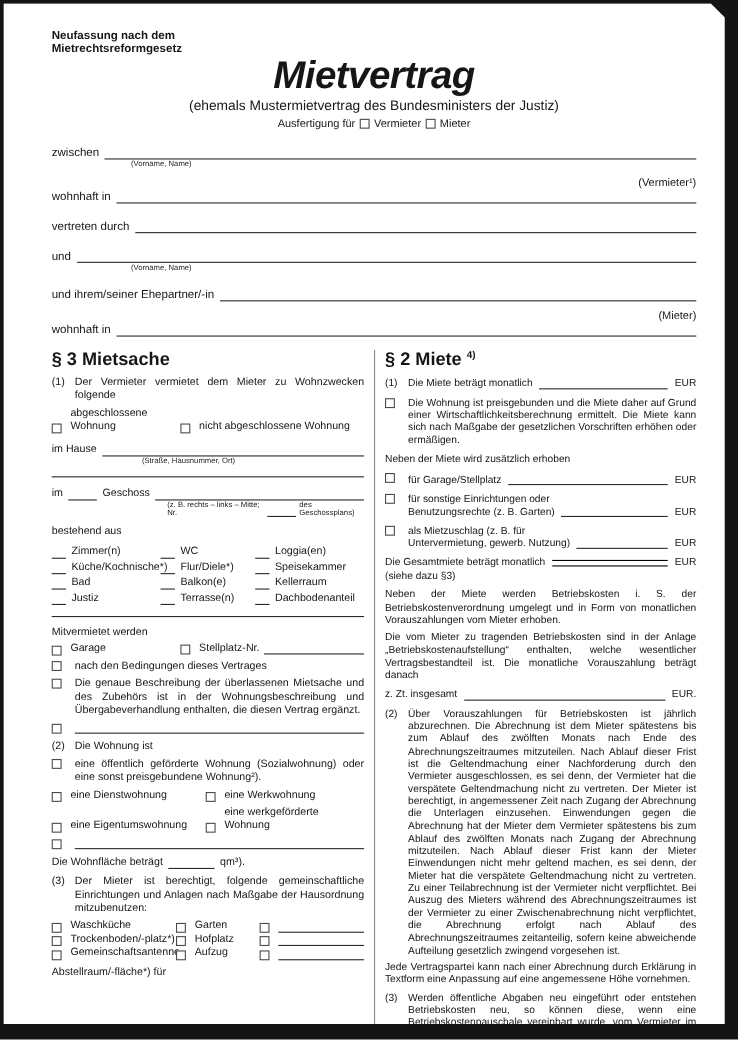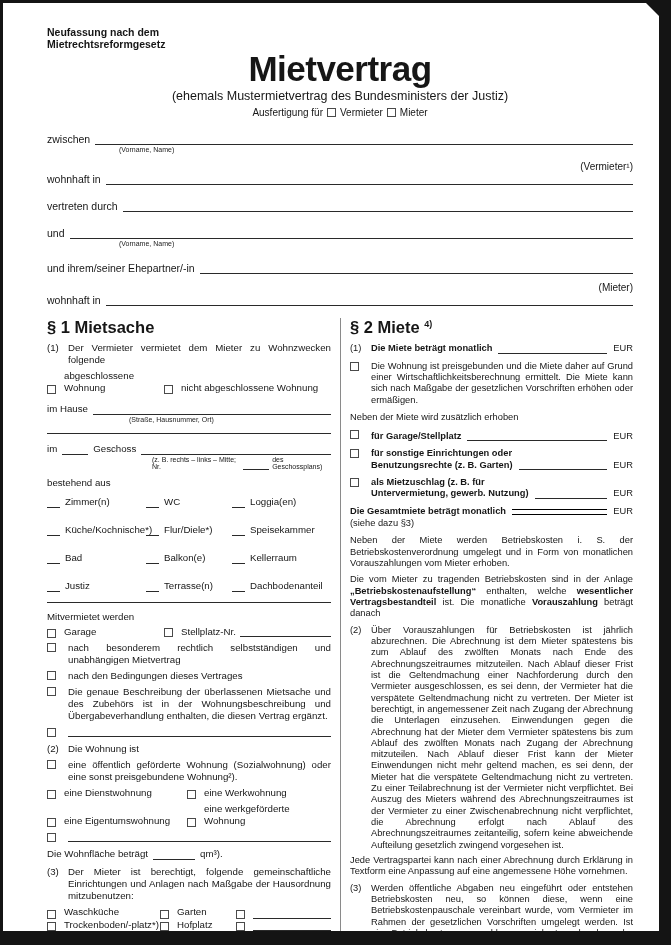--- a/index.html
+++ b/index.html
@@ -8,21 +8,21 @@
     font-family:"Liberation Sans",sans-serif;color:#161616;
     position:relative;overflow:hidden;
   }
   .page{
     position:absolute;left:3px;top:3px;width:656px;height:928px;
     background:#ffffff;box-sizing:border-box;
     padding:23px 26px 0 44px;overflow:hidden;
     clip-path:polygon(0 0,calc(100% - 13px) 0,100% 13px,100% 100%,0 100%);
   }
   .edition{font-weight:bold;font-size:10.5px;line-height:1.18;}
-  .title{text-align:center;font-size:35px;font-weight:bold;margin:0;letter-spacing:-0.5px;line-height:1.05;}
+  .title{text-align:center;font-size:35px;font-weight:bold;margin:0;letter-spacing:-0.5px;line-height:1.05;font-style:italic;}
   .subtitle{text-align:center;font-size:12.5px;margin-top:1px;}
   .copyline{display:flex;justify-content:center;align-items:center;gap:4px;font-size:10px;margin-top:4px;}
   .cb{display:inline-block;width:9px;height:9px;border:1px solid #4a4a4a;background:#fff;box-sizing:border-box;flex:none;}
   
   .parties{margin-top:13px;font-size:10.5px;}
   .prow{display:flex;align-items:flex-end;margin-top:13px;}
   .prow .lbl{flex:none;}
   .fill{flex:1;border-bottom:1px solid #2a2a2a;height:13px;margin-left:5px;}
   .phint{font-size:7px;line-height:1;margin:1px 0 0 72px;color:#222;}
   .ptag{text-align:right;font-size:10px;line-height:1;margin-top:9px;}
@@ -39,34 +39,34 @@
   .cbrow{display:flex;margin-bottom:4px;}
   .cbrow .cb{margin:1px 12px 0 0;}
   .cbrow .bd{flex:1;text-align:justify;}
   .pairgrid{display:grid;grid-template-columns:117px 1fr;margin-bottom:4px;}
   .mini{display:flex;align-items:flex-end;}
   .mini .cb{margin:1px 8px 0 0;}
   .linefield{display:flex;align-items:flex-end;margin-top:8px;}
   .linefield .fill{height:12px;}
   .rule{border-bottom:1px solid #2a2a2a;height:0;margin:10px 0 8px;}
   .blank{display:inline-block;border-bottom:1px solid #2a2a2a;}
-  .rgrid{display:grid;grid-template-columns:99px 86px 1fr;row-gap:16px;margin:7px 0 2px;}
+  .rgrid{display:grid;grid-template-columns:99px 86px 1fr;row-gap:2px;margin:7px 0 2px;}
   .rcell{display:flex;align-items:flex-end;}
   .rcell .rb{width:13px;height:10px;border-bottom:1px solid #2a2a2a;margin-right:5px;flex:none;}
   .fgrid{display:grid;grid-template-columns:113px 76px 1fr;row-gap:0;margin-bottom:5px;}
   .fillrest{flex:1;border-bottom:1px solid #2a2a2a;height:10px;}
   
   .eurline{display:flex;align-items:flex-end;margin-bottom:6px;}
   .eurline .cb{align-self:flex-start;margin:1px 12px 0 0;}
-  .elabel{flex:none;max-width:185px;font-weight:bold;}
+  .elabel{flex:none;max-width:185px;}
   .efill{flex:1;border-bottom:1px solid #2a2a2a;height:11px;margin:0 6px 1px;}
   .efill2{flex:1;height:4px;border-top:1.3px solid #000;border-bottom:1.3px solid #000;margin:0 6px 2px;}
   .eurl{flex:none;}
   .para{margin:0 0 5px;text-align:justify;}
-  .bold{font-weight:bold;}
+  .bold{font-weight:normal;}
   .hintline{display:flex;align-items:flex-end;font-size:7px;line-height:1;margin-top:1px;}
   .hintline .hb{display:inline-block;width:28px;border-bottom:1px solid #2a2a2a;height:7px;margin:0 3px;}
   .subnote{font-size:9.3px;margin:-4px 0 5px;}
 </style>
 </head>
 <body>
 
 <div class="page">
 
   <div class="edition">
@@ -117,21 +117,21 @@
     <div class="ptag">(Mieter)</div>
     <div class="prow">
       <span class="lbl">wohnhaft in</span>
       <span class="fill"></span>
     </div>
   </div>
 
   <div class="columns">
 
     <div class="col-left">
-      <h2>§ 1 Mietsache</h2>
+      <h2>§ 3 Mietsache</h2>
 
       <div class="hang">
         <span class="mk">(1)</span>
         <span class="bd">Der Vermieter vermietet dem Mieter zu Wohnzwecken folgende</span>
       </div>
 
       <div class="pairgrid">
         <div class="mini">
           <span class="cb"></span>
           <span>abgeschlossene Wohnung</span>
@@ -224,24 +224,20 @@
           <span class="cb"></span>
           <span>Garage</span>
         </div>
         <div class="mini" style="align-items:center">
           <span class="cb"></span>
           <span>Stellplatz-Nr.</span>
           <span class="fillrest" style="margin-left:4px"></span>
         </div>
       </div>
 
-      <div class="cbrow">
-        <span class="cb"></span>
-        <span class="bd">nach besonderem rechtlich selbstständigen und unabhängigen Mietvertrag</span>
-      </div>
       <div class="cbrow">
         <span class="cb"></span>
         <span class="bd">nach den Bedingungen dieses Vertrages</span>
       </div>
       <div class="cbrow">
         <span class="cb"></span>
         <span class="bd">Die genaue Beschreibung der überlassenen Mietsache und des Zubehörs ist in der Wohnungsbeschreibung und Übergabeverhandlung enthalten, die diesen Vertrag ergänzt.</span>
       </div>
       <div class="cbrow" style="align-items:flex-end">
         <span class="cb"></span>
@@ -384,20 +380,25 @@
         <span class="elabel bold">Die Gesamtmiete beträgt monatlich</span>
         <span class="efill2"></span>
         <span class="eurl">EUR</span>
       </div>
       <div class="subnote" style="margin:0 0 6px">(siehe dazu §3)</div>
 
       <p class="para">Neben der Miete werden Betriebskosten i. S. der Betriebskostenverordnung umgelegt und in Form von monatlichen Vorauszahlungen vom Mieter erhoben.</p>
 
       <p class="para"><span>Die vom Mieter zu tragenden Betriebskosten sind in der Anlage </span><span class="bold">„Betriebskostenaufstellung“</span><span> enthalten, welche </span><span class="bold">wesentlicher Vertragsbestandteil</span><span> ist. Die monatliche </span><span class="bold">Vorauszahlung</span><span> beträgt danach</span></p>
 
+      <div class="eurline">
+        <span class="elabel">z. Zt. insgesamt</span>
+        <span class="efill"></span>
+        <span class="eurl">EUR.</span>
+      </div>
 
       <div class="hang">
         <span class="mk">(2)</span>
         <span class="bd">Über Vorauszahlungen für Betriebskosten ist jährlich abzurechnen. Die Abrechnung ist dem Mieter spätestens bis zum Ablauf des zwölften Monats nach Ende des Abrechnungszeitraumes mitzuteilen. Nach Ablauf dieser Frist ist die Geltendmachung einer Nachforderung durch den Vermieter ausgeschlossen, es sei denn, der Vermieter hat die verspätete Geltendmachung nicht zu vertreten. Der Mieter ist berechtigt, in angemessener Zeit nach Zugang der Abrechnung die Unterlagen einzusehen. Einwendungen gegen die Abrechnung hat der Mieter dem Vermieter spätestens bis zum Ablauf des zwölften Monats nach Zugang der Abrechnung mitzuteilen. Nach Ablauf dieser Frist kann der Mieter Einwendungen nicht mehr geltend machen, es sei denn, der Mieter hat die verspätete Geltendmachung nicht zu vertreten. Zu einer Teilabrechnung ist der Vermieter nicht verpflichtet. Bei Auszug des Mieters während des Abrechnungszeitraumes ist der Vermieter zu einer Zwischenabrechnung nicht verpflichtet, die Abrechnung erfolgt nach Ablauf des Abrechnungszeitraumes zeitanteilig, sofern keine abweichende Aufteilung gesetzlich zwingend vorgesehen ist.</span>
       </div>
       <p class="para">Jede Vertragspartei kann nach einer Abrechnung durch Erklärung in Textform eine Anpassung auf eine angemessene Höhe vornehmen.</p>
 
       <div class="hang">
         <span class="mk">(3)</span>
         <span class="bd">Werden öffentliche Abgaben neu eingeführt oder entstehen Betriebskosten neu, so können diese, wenn eine Betriebskostenpauschale vereinbart wurde, vom Vermieter im Rahmen der gesetzlichen Vorschriften umgelegt werden. Ist eine Betriebskostenvorauszahlung vereinbart worden, kann der Vermieter eine Anpassung auf eine angemessene Höhe vornehmen.</span>

